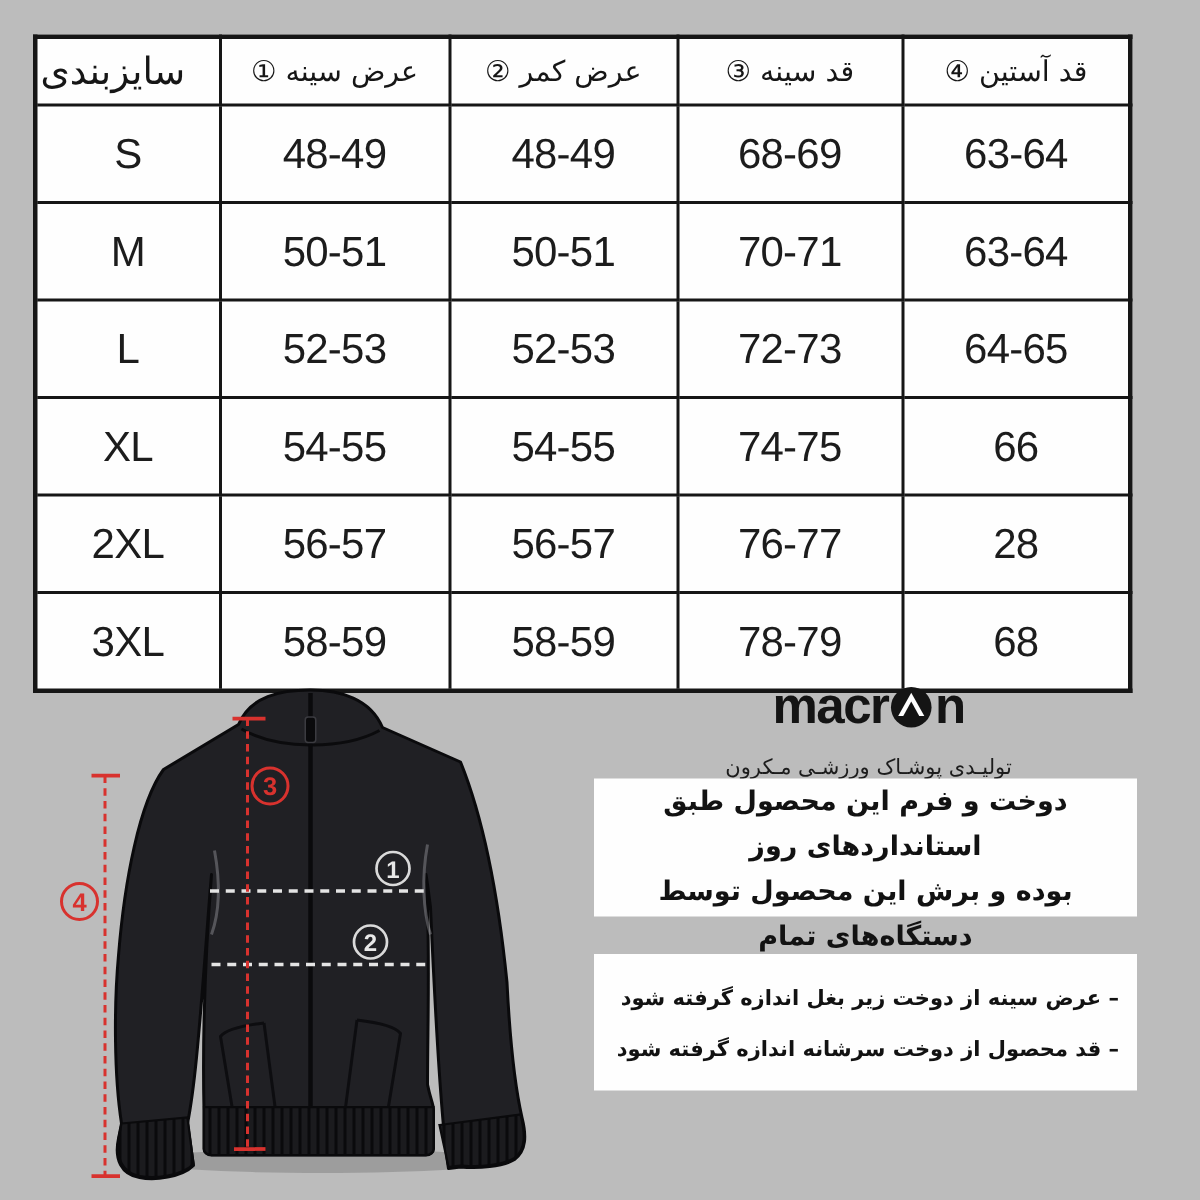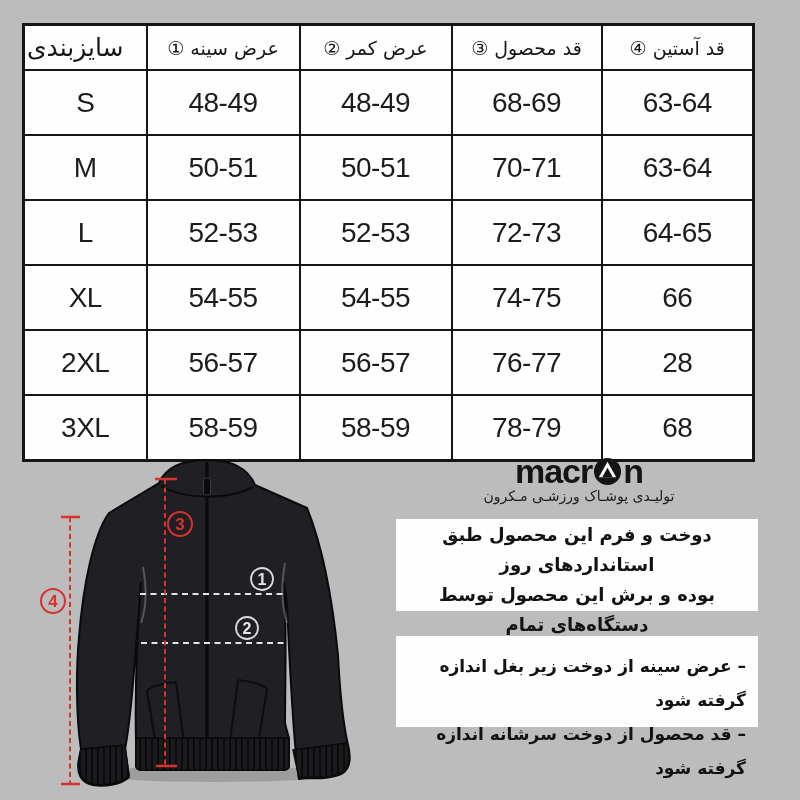--- a/index.html
+++ b/index.html
@@ -29,34 +29,34 @@
     font-size:28px;font-weight:400;color:#1c1c1c;letter-spacing:-0.5px;
   }
   
   .brand{position:absolute;left:400px;top:454px;width:358px;text-align:center;}
   .brand-word{
     font-size:34px;line-height:34px;font-weight:800;color:#141414;
     letter-spacing:-1px;display:inline-flex;align-items:center;justify-content:flex-start;
   }
   .brand-o{display:inline-block;width:29px;height:29px;margin:0 1px;}
   .brand-tagline{
-    direction:rtl;font-size:14px;line-height:17px;color:#1c1c1c;margin-top:0px;
+    direction:rtl;font-size:14px;line-height:17px;color:#1c1c1c;margin-top:16px;
     font-family:"DejaVu Sans",sans-serif;
   }
   .note-box{
     position:absolute;background:#fefefe;direction:rtl;
     font-family:"DejaVu Sans",sans-serif;font-weight:bold;color:#121212;
   }
   .production-note{
     left:396px;top:519px;width:362px;height:92px;
     text-align:center;font-size:18px;line-height:30px;padding-top:1px;box-sizing:border-box;
   }
   .measurement-notes{
     left:396px;top:636px;width:362px;height:91px;
-    text-align:right;font-size:17px;line-height:34px;
+    text-align:right;font-size:14px;line-height:34px;
     padding:13px 12px 0 0;box-sizing:border-box;
   }
   
   .diagram{position:absolute;left:35px;top:455px;width:360px;height:345px;}
   .ann-num{font-family:"Liberation Sans",sans-serif;font-weight:bold;}
 </style>
 </head>
 <body>
 
 <div class="page">
@@ -67,21 +67,21 @@
         <col style="width:153px">
         <col style="width:152px">
       <col style="width:150px">
         <col style="width:152px">
     </colgroup>
     <thead>
       <tr>
         <th class="sizing-head">سایزبندی</th>
         <th>عرض سینه ①</th>
         <th>عرض کمر ②</th>
-        <th>قد محصول ③</th>
+        <th>قد سینه ③</th>
         <th>قد آستین ④</th>
       </tr>
     </thead>
     <tbody>
       <tr>
         <td>S</td>
         <td>48-49</td>
         <td>48-49</td>
         <td>68-69</td>
         <td>63-64</td>

